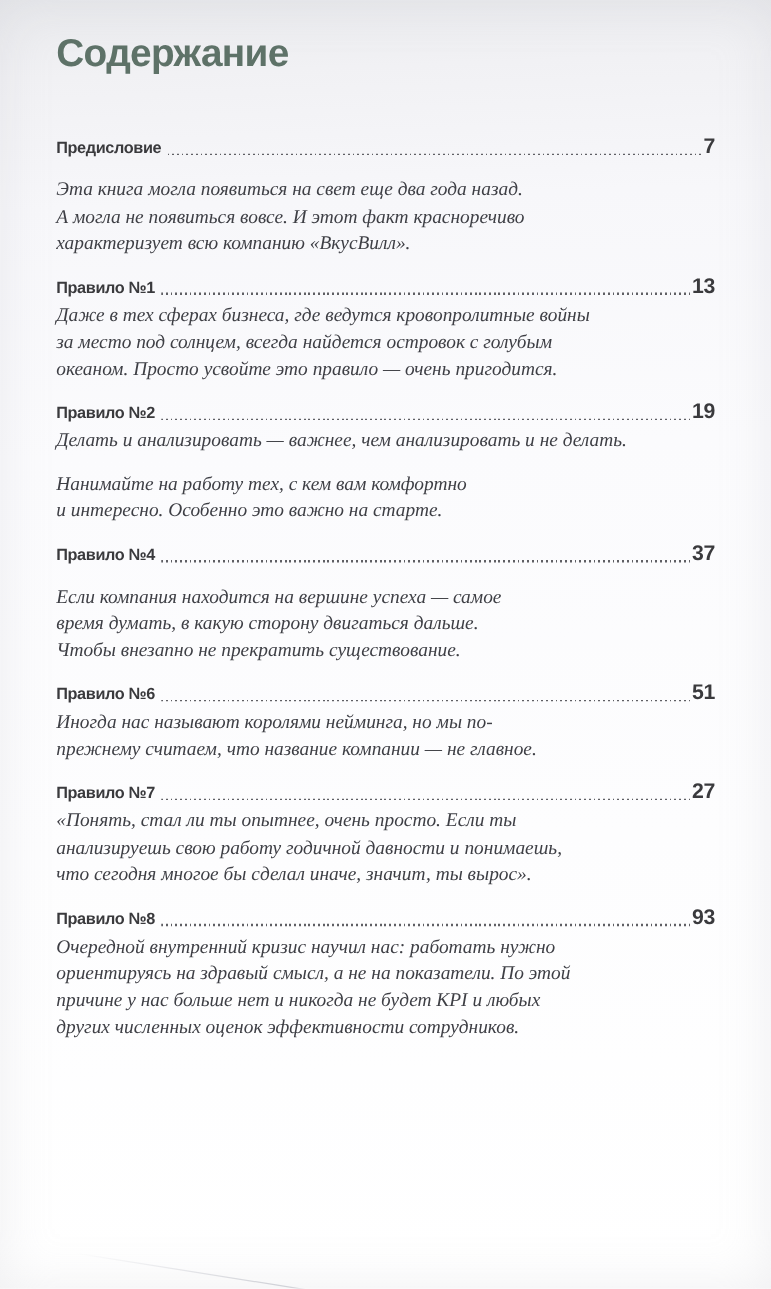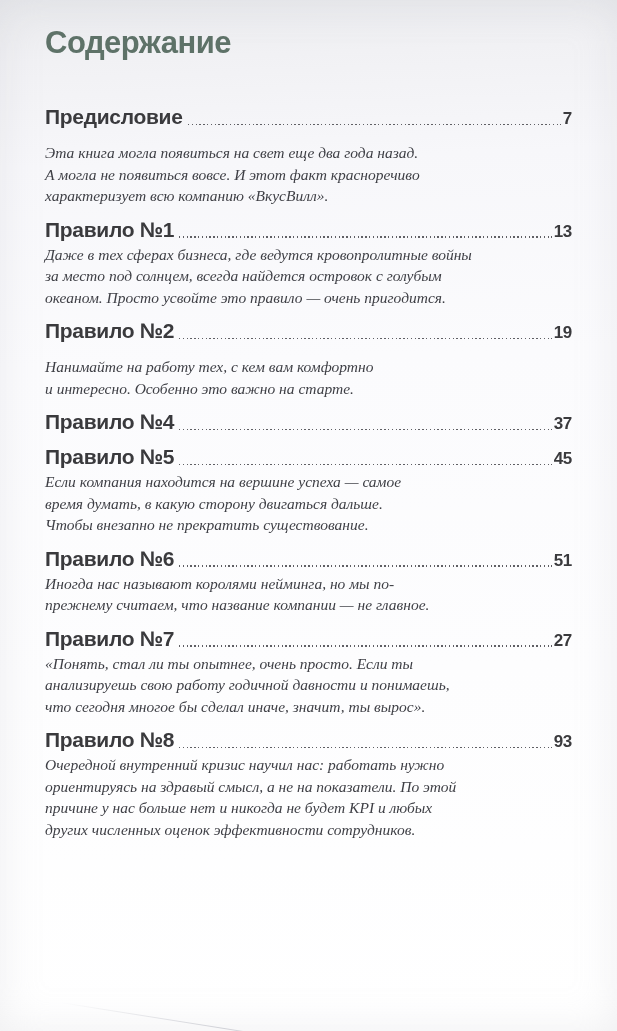--- a/index.html
+++ b/index.html
@@ -48,21 +48,21 @@
   }
   .toc-entry {
     margin-bottom: 13px;
   }
   .toc-row {
     display: flex;
     align-items: baseline;
     line-height: 20px;
   }
   .toc-label {
-    font-size: 21px;
+    font-size: 13px;
     font-weight: bold;
     letter-spacing: -0.3px;
     color: #3a3a3d;
     white-space: nowrap;
   }
   .leader {
     flex: 1 1 auto;
     align-self: flex-end;
     height: 1.5px;
     margin: 0 2px 4px 5px;
@@ -122,41 +122,37 @@
 за место под солнцем, всегда найдется островок с голубым
 океаном. Просто усвойте это правило — очень пригодится.</div>
     </div>
 
     <div class="toc-entry">
       <div class="toc-row">
         <span class="toc-label">Правило №2</span>
         <span class="leader"></span>
         <span class="toc-page">19</span>
       </div>
+      <div class="toc-desc">Делать и анализировать — важнее, чем анализировать и не делать.</div>
     </div>
 
     <div class="toc-entry">
       <div class="toc-desc">Нанимайте на работу тех, с кем вам комфортно
 и интересно. Особенно это важно на старте.</div>
     </div>
 
     <div class="toc-entry">
       <div class="toc-row">
         <span class="toc-label">Правило №4</span>
         <span class="leader"></span>
         <span class="toc-page">37</span>
       </div>
     </div>
 
     <div class="toc-entry">
-      <div class="toc-row">
-        <span class="toc-label">Правило №5</span>
-        <span class="leader"></span>
-        <span class="toc-page">45</span>
-      </div>
       <div class="toc-desc">Если компания находится на вершине успеха — самое
 время думать, в какую сторону двигаться дальше.
 Чтобы внезапно не прекратить существование.</div>
     </div>
 
     <div class="toc-entry">
       <div class="toc-row">
         <span class="toc-label">Правило №6</span>
         <span class="leader"></span>
         <span class="toc-page">51</span>

